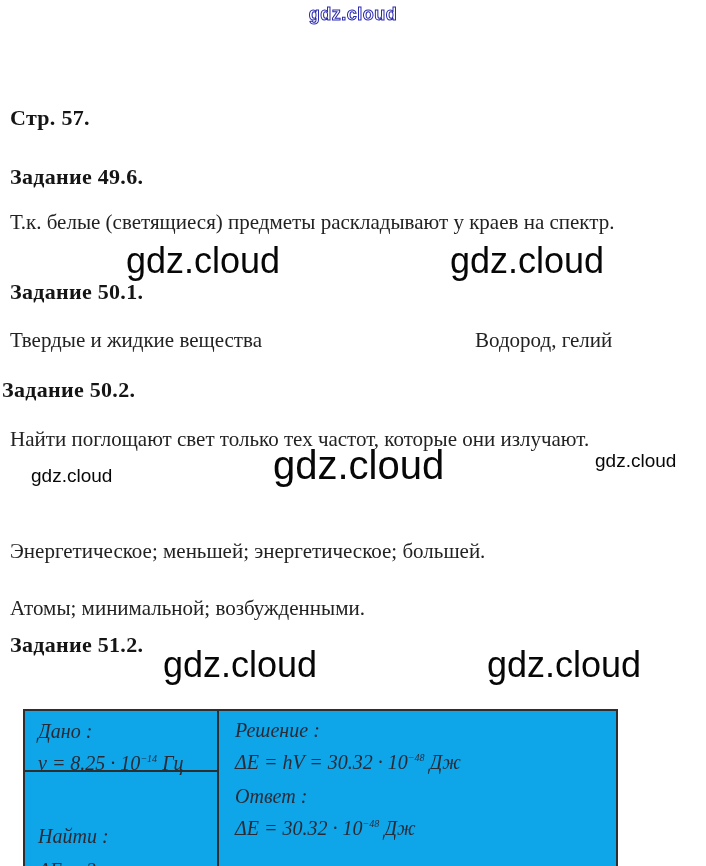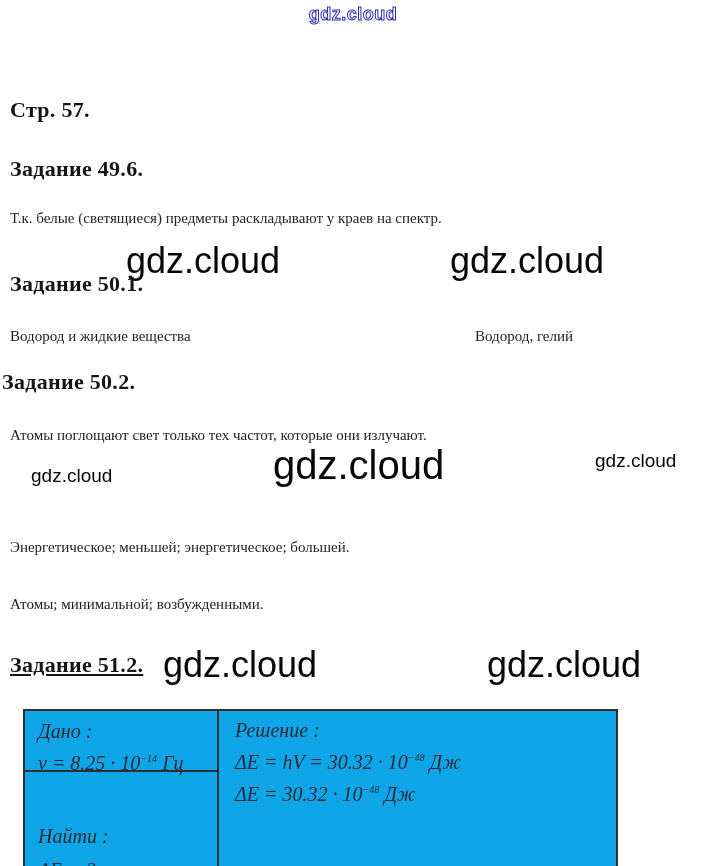--- a/index.html
+++ b/index.html
@@ -12,22 +12,23 @@
     color: #1b1b1b;
     overflow: hidden;
   }
   .abs { position: absolute; white-space: nowrap; }
 
   .heading {
     font-weight: bold;
     font-size: 22px;
     color: #151515;
     letter-spacing: 0.3px;
+    margin-top: 8px;
   }
-  .body-text { font-size: 15px; color: #222222; }
+  .body-text { font-size: 21px; color: #222222; }
 
   
   .wm-black {
     font-family: "Liberation Sans", sans-serif;
     color: #070707;
     letter-spacing: 0px;
     line-height: 1;
   }
   .wm-big   { font-size: 36px; }
   .wm-med   { font-size: 19px; }
@@ -53,21 +54,21 @@
   .pos-a-50-1-left   { top: 328px; left: 10px; }
   .pos-a-50-1-right  { top: 328px; left: 475px; }
   .pos-h-50-2        { top: 369px; left: 2px; }
   .pos-a-50-2        { top: 427px; left: 10px; }
   .pos-wm-3          { top: 466px; left: 31px; }
   .pos-wm-4          { top: 445px; left: 273px; font-size: 40px; }
   .pos-wm-5          { top: 451px; left: 595px; }
   .pos-h-51-1        { top: 484px; left: 10px; }
   .pos-a-51-1-1      { top: 539px; left: 10px; }
   .pos-a-51-1-2      { top: 596px; left: 10px; }
-  .pos-h-51-2        { top: 652px; left: 10px; text-decoration: underline; }
+  .pos-h-51-2        { top: 624px; left: 10px; }
   .pos-wm-6          { top: 647px; left: 163px; }
   .pos-wm-7          { top: 647px; left: 487px; }
 
   
   .answer-table {
     position: absolute;
     left: 23px;
     top: 709px;
     width: 595px;
     height: 165px;
@@ -110,25 +111,25 @@
 
   <div class="abs heading pos-page-heading">Стр. 57.</div>
 
   <div class="abs heading pos-h-49-6">Задание 49.6.</div>
   <div class="abs body-text pos-a-49-6">Т.к. белые (светящиеся) предметы раскладывают у краев на спектр.</div>
 
   <div class="abs wm-black wm-big pos-wm-1">gdz.cloud</div>
   <div class="abs wm-black wm-big pos-wm-2">gdz.cloud</div>
 
   <div class="abs heading pos-h-50-1">Задание 50.1.</div>
-  <div class="abs body-text pos-a-50-1-left">Водород и жидкие вещества</div>
+  <div class="abs body-text pos-a-50-1-left">Твердые и жидкие вещества</div>
   <div class="abs body-text pos-a-50-1-right">Водород, гелий</div>
 
   <div class="abs heading pos-h-50-2">Задание 50.2.</div>
-  <div class="abs body-text pos-a-50-2">Атомы поглощают свет только тех частот, которые они излучают.</div>
+  <div class="abs body-text pos-a-50-2">Найти поглощают свет только тех частот, которые они излучают.</div>
 
   <div class="abs wm-black wm-small pos-wm-3">gdz.cloud</div>
   <div class="abs wm-black wm-big pos-wm-4">gdz.cloud</div>
   <div class="abs wm-black wm-med pos-wm-5">gdz.cloud</div>
 
   <div class="abs body-text pos-a-51-1-1">Энергетическое; меньшей; энергетическое; большей.</div>
   <div class="abs body-text pos-a-51-1-2">Атомы; минимальной; возбужденными.</div>
 
   <div class="abs heading pos-h-51-2">Задание 51.2.</div>
   <div class="abs wm-black wm-big pos-wm-6">gdz.cloud</div>
@@ -141,17 +142,18 @@
         <p class="formula mt6"><span>v = 8.25 · 10</span><sup>−14</sup><span> Гц</span></p>
       </div>
       <div class="tbl-cell-find">
         <p class="mt4">Найти :</p>
         <p class="formula mt8">ΔE − ?</p>
       </div>
     </div>
     <div class="tbl-col-right">
       <p class="mt4">Решение :</p>
       <p class="formula mt6"><span>ΔE = hV = 30.32 · 10</span><sup>−48</sup><span> Дж</span></p>
+      <p class="mt8">Ответ :</p>
       <p class="formula mt6"><span>ΔE = 30.32 · 10</span><sup>−48</sup><span> Дж</span></p>
     </div>
   </div>
 
 </div>
 
 </body></html>

